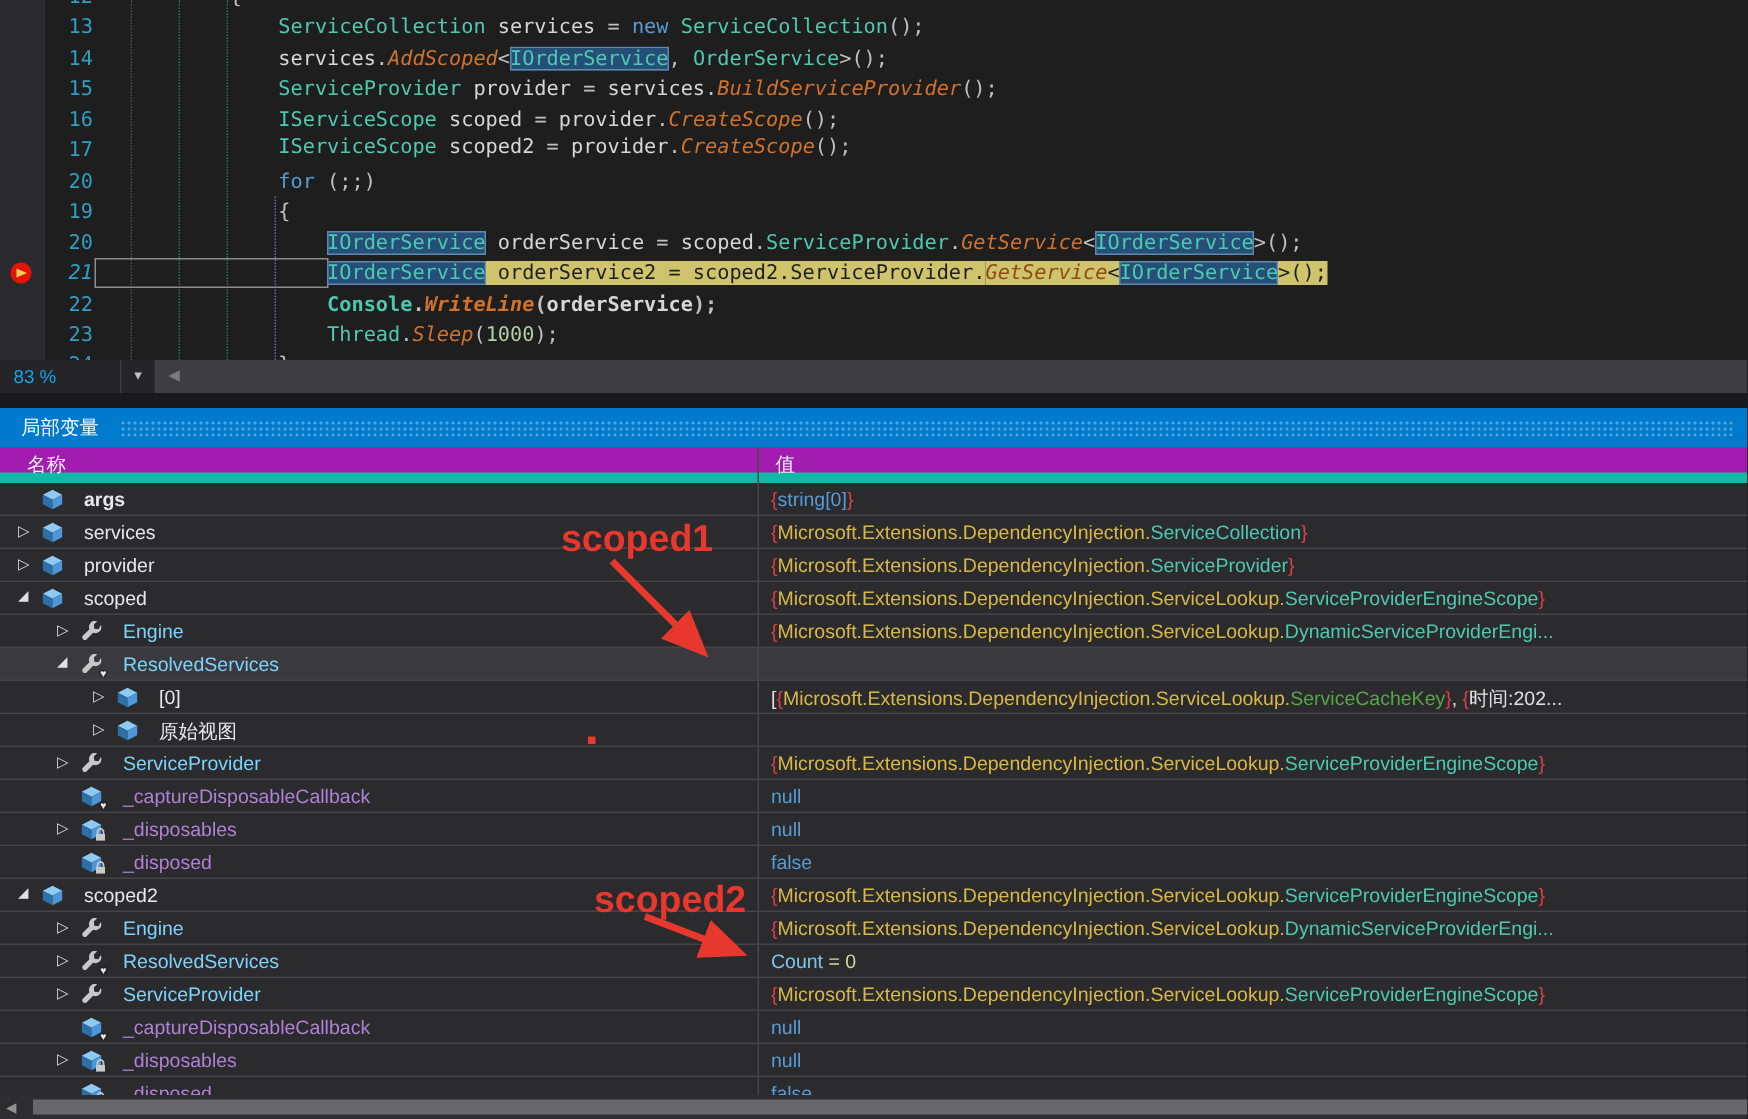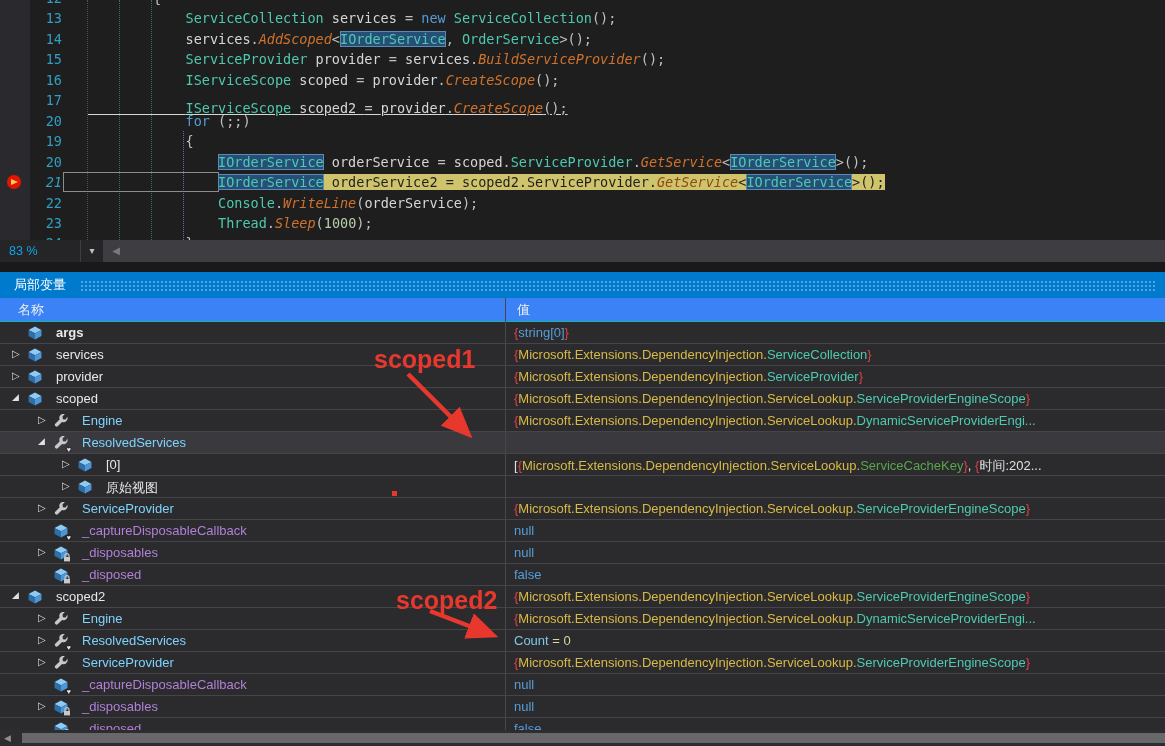--- a/index.html
+++ b/index.html
@@ -39,22 +39,22 @@
   .hbar-arrow{width:26px;color:#7A7A7A;font-size:10px;line-height:22px;text-align:center;}
   .hbar-track{flex:1;}
   .gap-strip{position:absolute;left:0;top:262px;width:1165px;height:10px;background:#19191B;}
   
   .locals-title{position:absolute;left:0;top:272px;width:1165px;height:26px;background:#007ACC;
                 display:flex;align-items:center;}
   .locals-title .t{color:#FFFFFF;font:13px "Liberation Sans",sans-serif;margin-left:14px;white-space:nowrap;}
   .drag-dots{flex:1;height:11px;margin:0 10px 0 14px;
              background-image:radial-gradient(rgba(255,255,255,.32) 1px,transparent 1.1px);
              background-size:4px 4px;}
-  .locals-header{position:absolute;left:0;top:298px;width:1165px;height:24px;background:#3b82f6;
-                 border-bottom:1px solid #14b8a6;box-sizing:border-box;}
+  .locals-header{position:absolute;left:0;top:298px;width:1165px;height:24px;background:#a21caf;
+                 border-bottom:7px solid #14b8a6;box-sizing:border-box;}
   .locals-header .h1{position:absolute;left:18px;top:3px;color:#F0F0F0;font:13px "Liberation Sans",sans-serif;}
   .locals-header .h2{position:absolute;left:517px;top:3px;color:#F0F0F0;font:13px "Liberation Sans",sans-serif;}
   .col-divider{position:absolute;left:505px;top:298px;width:1px;height:448px;background:#47474B;}
   .locals-rows{position:absolute;left:0;top:322px;width:1165px;height:424px;background:#2B2B2E;overflow:hidden;}
   .loc-row{position:relative;width:1165px;height:22px;border-bottom:1px solid #454549;box-sizing:border-box;}
   .loc-row.selected{background:#3A3A3E;}
   .exp{position:absolute;top:4px;width:12px;font-size:9px;color:#E0E0E0;}
   .exp.closed{font-size:10px;color:#DCDCDC;}
   .icon{position:absolute;top:4px;width:14px;height:14px;}
   .ovl{position:absolute;right:-3px;bottom:-3px;font-size:7px;color:#E8E8E8;text-shadow:0 0 2px #000;}
@@ -100,26 +100,26 @@
         <div class="line-num" style="top: 192.5px;">22</div>
         <div class="line-num" style="top: 212.95px;">23</div>
         <div class="line-num" style="top: 233.4px;">24</div>
       </div>
     <div>
         <div class="code-line" style="top: -12px;"><span class="tk-p">        {</span></div>
         <div class="code-line" style="top: 8.45px;"><span class="tk-d">            </span><span class="tk-t">ServiceCollection</span><span class="tk-d"> services </span><span class="tk-p">= </span><span class="tk-k">new</span><span class="tk-d"> </span><span class="tk-t">ServiceCollection</span><span class="tk-p">();</span></div>
         <div class="code-line" style="top: 28.9px;"><span class="tk-d">            services</span><span class="tk-p">.</span><span class="tk-m">AddScoped</span><span class="tk-p">&lt;</span><span class="tk-box">IOrderService</span><span class="tk-p">, </span><span class="tk-t">OrderService</span><span class="tk-p">&gt;();</span></div>
         <div class="code-line" style="top: 49.35px;"><span class="tk-d">            </span><span class="tk-t">ServiceProvider</span><span class="tk-d"> provider </span><span class="tk-p">= </span><span class="tk-d">services</span><span class="tk-p">.</span><span class="tk-m">BuildServiceProvider</span><span class="tk-p">();</span></div>
         <div class="code-line" style="top: 69.8px;"><span class="tk-d">            </span><span class="tk-t">IServiceScope</span><span class="tk-d"> scoped </span><span class="tk-p">= </span><span class="tk-d">provider</span><span class="tk-p">.</span><span class="tk-m">CreateScope</span><span class="tk-p">();</span></div>
-        <div class="code-line" style="top: 98px; text-decoration: underline;"><span class="tk-d">            </span><span class="tk-t">IServiceScope</span><span class="tk-d"> scoped2 </span><span class="tk-p">= </span><span class="tk-d">provider</span><span class="tk-p">.</span><span class="tk-m">CreateScope</span><span class="tk-p">();</span></div>
+        <div class="code-line" style="top: 88px;"><span class="tk-d">            </span><span class="tk-t">IServiceScope</span><span class="tk-d"> scoped2 </span><span class="tk-p">= </span><span class="tk-d">provider</span><span class="tk-p">.</span><span class="tk-m">CreateScope</span><span class="tk-p">();</span></div>
         <div class="code-line" style="top: 110.7px;"><span class="tk-d">            </span><span class="tk-k">for</span><span class="tk-d"> </span><span class="tk-p">(;;)</span></div>
         <div class="code-line" style="top: 131.15px;"><span class="tk-p">            {</span></div>
         <div class="code-line" style="top: 151.6px;"><span class="tk-d">                </span><span class="tk-box">IOrderService</span><span class="tk-d"> orderService </span><span class="tk-p">= </span><span class="tk-d">scoped</span><span class="tk-p">.</span><span class="tk-t">ServiceProvider</span><span class="tk-p">.</span><span class="tk-m">GetService</span><span class="tk-p">&lt;</span><span class="tk-box">IOrderService</span><span class="tk-p">&gt;();</span></div>
         <div class="code-line" style="top: 172.05px;"><span class="tk-d">                </span><span class="tk-box">IOrderService</span><span class="tk-y-d"> orderService2 = scoped2.ServiceProvider.</span><span class="tk-y-m">GetService</span><span class="tk-y-d">&lt;</span><span class="tk-box">IOrderService</span><span class="tk-y-d">&gt;();</span></div>
-        <div class="code-line" style="top: 192.5px;"><span class="tk-d">                </span><span class="tk-t">Console</span><span class="tk-p">.</span><span class="tk-m">WriteLine</span><span class="tk-p">(</span><span class="tk-d">orderService</span><span class="tk-p">);</span></div>
+        <div class="code-line" style="top: 192.5px; font-weight: bold;"><span class="tk-d">                </span><span class="tk-t">Console</span><span class="tk-p">.</span><span class="tk-m">WriteLine</span><span class="tk-p">(</span><span class="tk-d">orderService</span><span class="tk-p">);</span></div>
         <div class="code-line" style="top: 212.95px;"><span class="tk-d">                </span><span class="tk-t">Thread</span><span class="tk-p">.</span><span class="tk-m">Sleep</span><span class="tk-p">(</span><span class="tk-n">1000</span><span class="tk-p">);</span></div>
         <div class="code-line" style="top: 233.4px;"><span class="tk-p">            }</span></div>
       </div>
     <div class="breakpoint"></div>
     <div class="bp-arrow"></div>
   </div>
 
   <div class="hbar">
     <div class="zoom-box">83 %</div>
     <div class="zoom-dd">▾</div>

